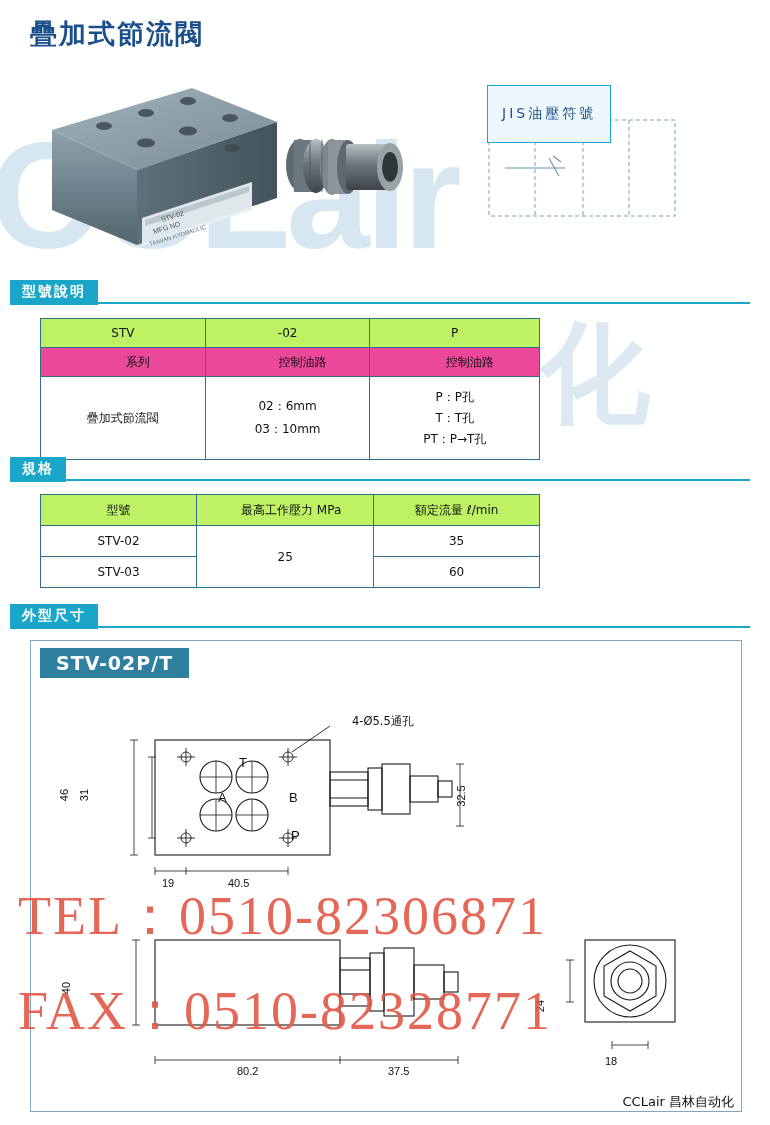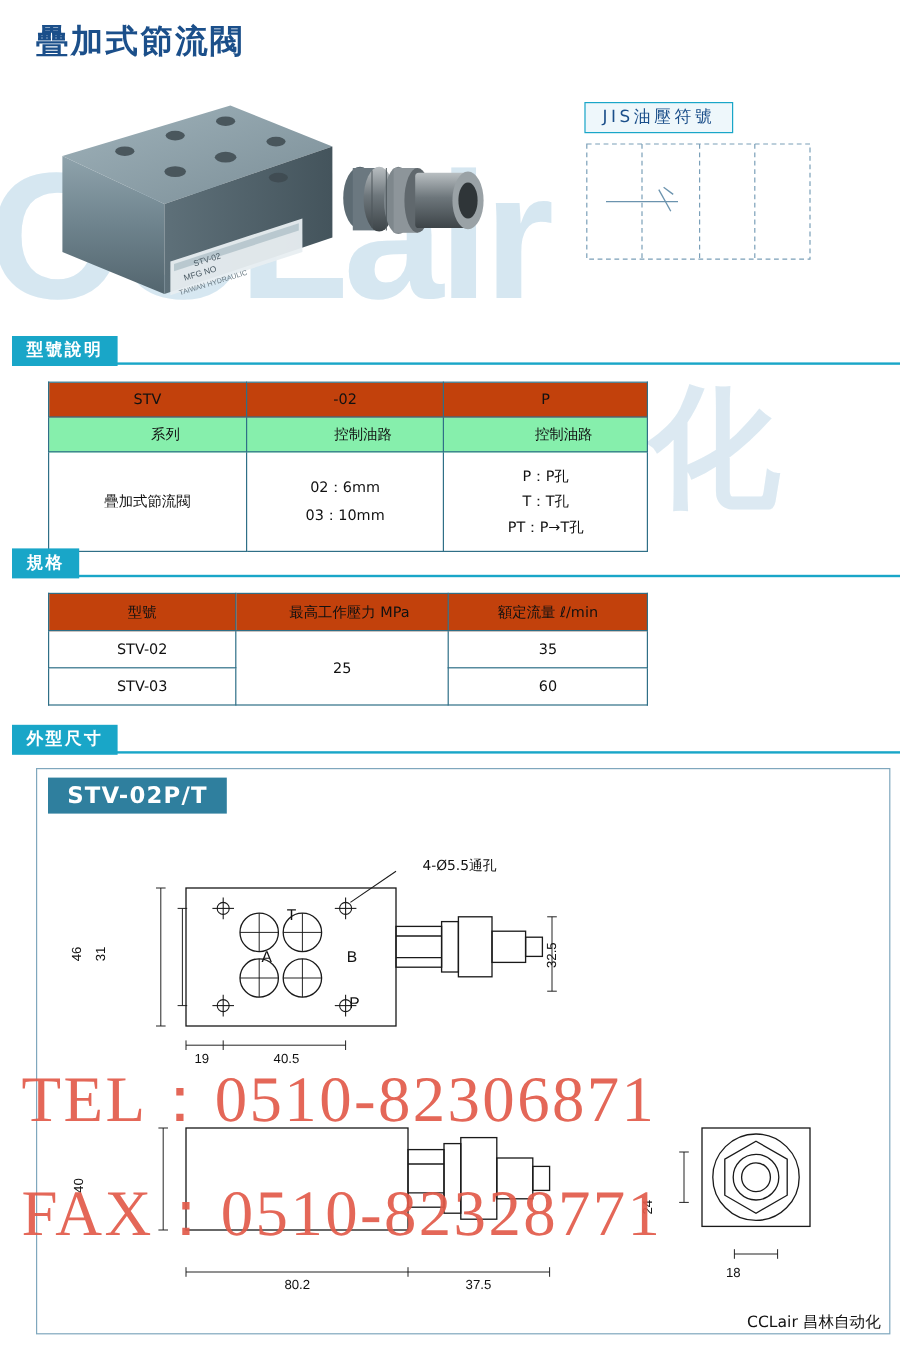--- a/index.html
+++ b/index.html
@@ -59,41 +59,41 @@
     position:absolute;z-index:2;height:2px;background:#19a6c8;
   }
 
   
   .photo{position:absolute;left:42px;top:70px;width:380px;height:190px;z-index:2;}
   
   .jis-label{
     position:absolute;left:487px;top:85px;z-index:3;
     border:1px solid #19a6c8;background:#eef7fb;
     color:#1b4f8a;font-family:"DejaVu Sans",sans-serif;
-    font-size:14px;letter-spacing:3px;padding:3px 14px;
+    font-size:14px;letter-spacing:3px;padding:19px 14px;
   }
   .jis-box{
     position:absolute;left:487px;top:118px;width:190px;height:100px;z-index:2;
   }
 
   
   table{border-collapse:collapse;}
   .tbl{
     position:absolute;z-index:3;background:#fff;
     font-family:"DejaVu Sans",sans-serif;
     border:1px solid #2f6f87;
   }
   .tbl td,.tbl th{
     border:1px solid #2f6f87;
     text-align:center;vertical-align:middle;
     font-size:12px;font-weight:normal;color:#111;
     padding:3px 2px;
   }
-  .tbl .hd{background:#c2410c;}
-  .tbl .sub{background:#86efac;padding-left:32px;}
+  .tbl .hd{background:#bef264;}
+  .tbl .sub{background:#ec4899;padding-left:32px;}
 
   
   #model-table{left:40px;top:318px;width:500px;}
   #model-table td{height:22px;}
   #spec-table{left:40px;top:494px;width:500px;}
   #spec-table td{height:24px;}
 
   
   .dim-panel{
     position:absolute;left:30px;top:640px;width:710px;height:470px;

